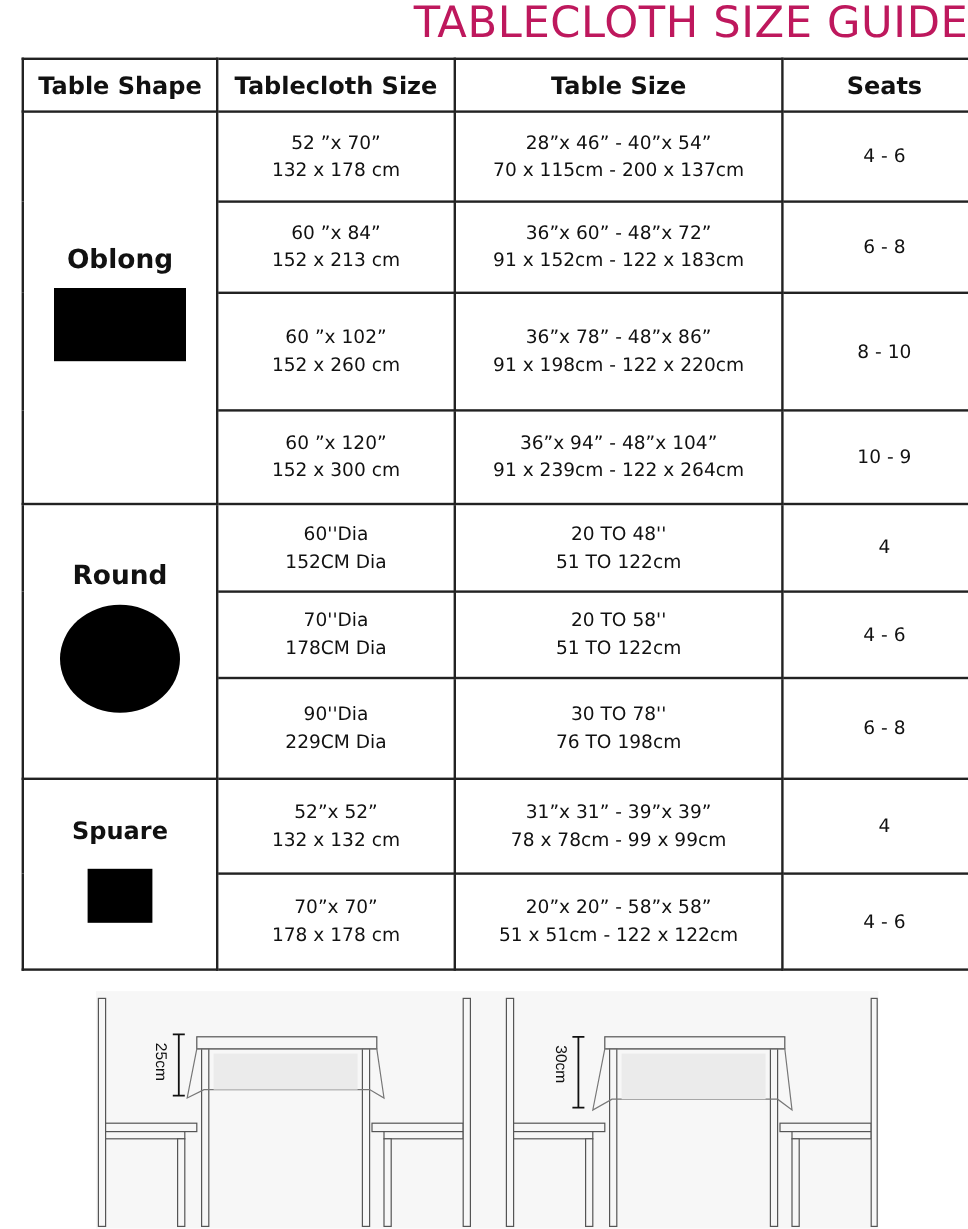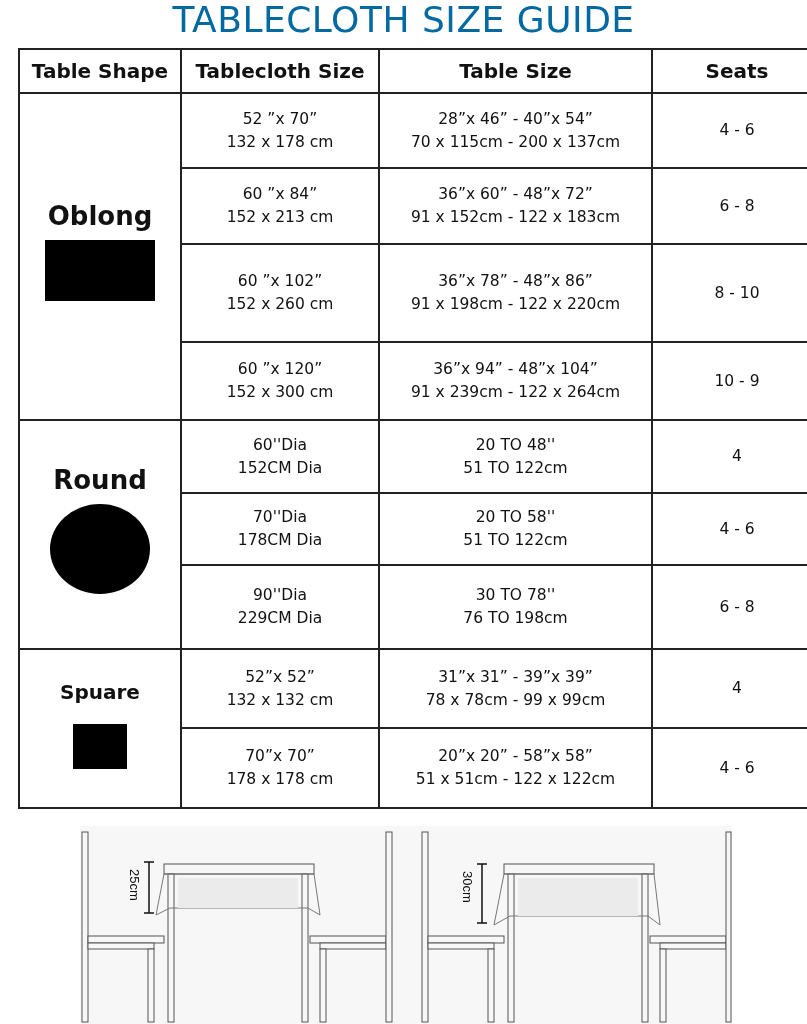--- a/index.html
+++ b/index.html
@@ -4,33 +4,33 @@
 <style>
   html, body { margin: 0; padding: 0; background: #ffffff; }
   body { width: 807px; height: 1024px; position: relative; overflow: hidden; font-family: "Liberation Sans", "DejaVu Sans", sans-serif; color: #111; }
   .title { position: absolute; top: 0; left: 0; width: 807px; text-align: center; font-size: 36px; line-height: 40px; letter-spacing: 0.5px; font-family: "DejaVu Sans", "Liberation Sans", sans-serif; }
   table.guide { position: absolute; top: 48px; left: 18px; width: 803px; border-collapse: collapse; table-layout: fixed; padding-left: 18px; }
   table.guide td, table.guide th { border: 2px solid #222; text-align: center; vertical-align: middle; padding: 0; }
   table.guide th { height: 42px; font-size: 20px; font-weight: bold; font-family: "DejaVu Sans", sans-serif; }
   table.guide td { font-size: 15.5px; line-height: 23px; font-family: "DejaVu Sans", sans-serif; }
   .c1 { width: 162px; } .c2 { width: 198px; } .c3 { width: 273px; } .c4 { width: 170px; }
   .shape-cell { position: relative; }
-  .shape-label { font-size: 26px; font-weight: bold; margin-bottom: 12px; }
+  .shape-label { font-size: 22px; font-weight: bold; margin-bottom: 12px; }
   .shape-label.small { font-size: 20px; margin-bottom: 20px; }
   .shape-rect { display: inline-block; width: 110px; height: 61px; background: #000; }
   .shape-circle { display: inline-block; width: 100px; height: 90px; border-radius: 50%; background: #000; }
   .shape-square { display: inline-block; width: 54px; height: 45px; background: #000; }
   .line { display: block; white-space: nowrap; }
   .diagram { position: absolute; top: 826px; left: 80px; width: 652px; height: 198px; background: #f7f7f7; }
   .dlabel { position: absolute; font-size: 13px; transform: rotate(90deg); transform-origin: left top; white-space: nowrap; color: #111; }
 </style>
 </head>
 <body>
 
-<div class="title" style="color: #0369a1;">TABLECLOTH SIZE GUIDE</div>
+<div class="title" style="color: #be185d; text-align: right;">TABLECLOTH SIZE GUIDE</div>
 
 <table class="guide">
   <colgroup>
       <col class="c1">
       <col class="c2">
       <col class="c3">
       <col class="c4">
     </colgroup>
   <thead>
     <tr>

